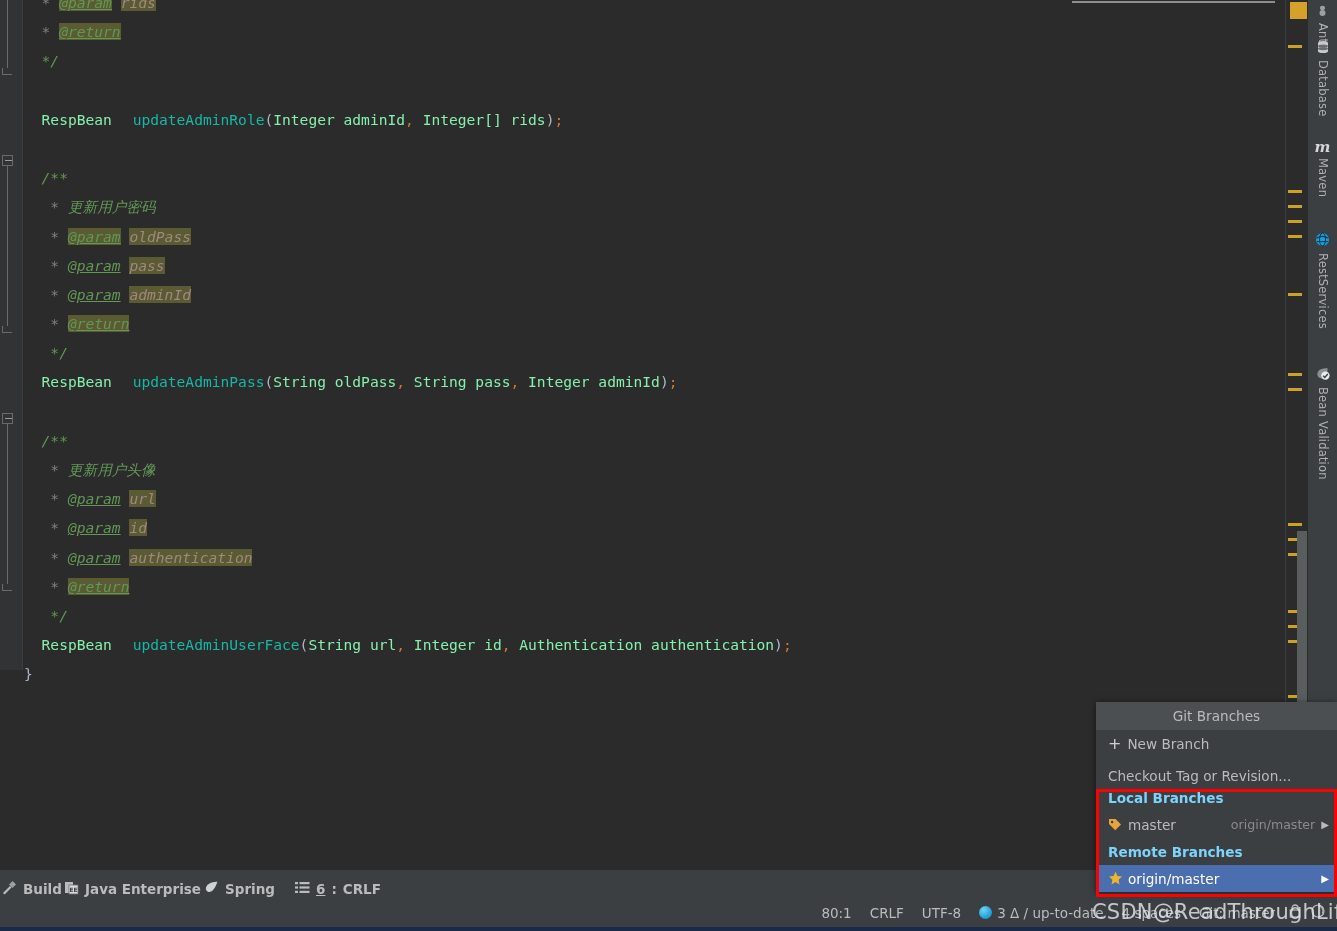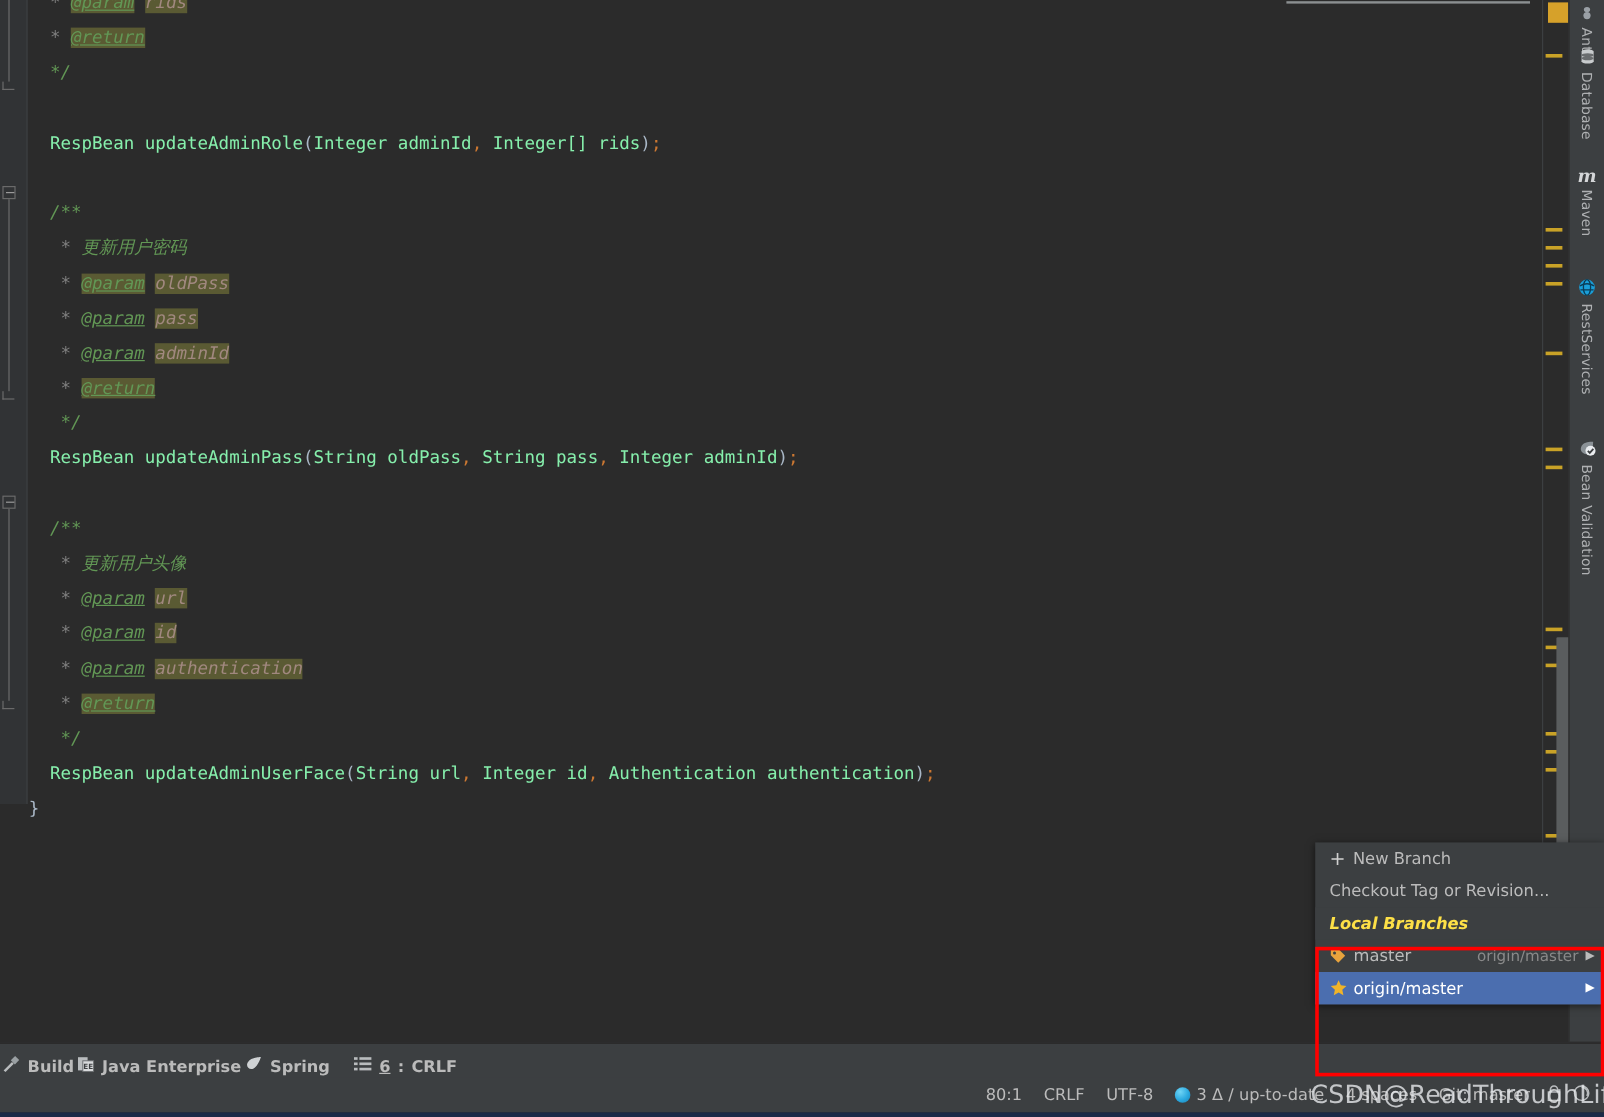--- a/index.html
+++ b/index.html
@@ -43,21 +43,21 @@
     font-size:14.6px;line-height:29.2px;
     color:#a9b7c6;white-space:pre;
   }
   .ln{height:29.2px;}
   .cmt{color:#629755;font-style:italic;}
   .cmt-plain{color:#808080;}
   .tag{color:#629755;font-style:italic;text-decoration:underline;}
   .tag-hl{color:#629755;font-style:italic;text-decoration:underline;background:#5a5a33;}
   .pname{color:#a1887f;font-style:italic;background:#5a5a33;}
   .typ{color:#86efac;}
-  .mth{color:#86efac;}
+  .mth{color:#14b8a6;margin-left:12px;}
   .pun{color:#cc7832;}
   .brc{color:#a9b7c6;}
   
   #stripe{
     position:absolute;right:29px;top:0;width:22px;height:712px;
     background:#2b2b2b;border-left:1px solid #3c3f41;
   }
   #stripe .mark{
     position:absolute;left:2px;width:14px;height:3px;background:#c9a227;
   }
@@ -124,24 +124,24 @@
   }
   #git-title{
     height:28px;line-height:28px;text-align:center;
     color:#bbbbbb;font-size:13.6px;background:#4b4f51;
   }
   .git-row{
     height:27px;display:flex;align-items:center;
     padding-left:12px;box-sizing:border-box;cursor:default;
   }
   .git-row.header{
-    font-weight:bold;color:#fde047;background:#3c3f41;height:27px;font-style:italic;
+    font-weight:bold;color:#7dd3fc;background:#3c3f41;height:27px;
   }
   .git-row.action .plus{color:#cfcfcf;margin-right:6px;font-size:16px;line-height:1;}
-  .git-row.indent{}
+  .git-row.indent{align-items:flex-end;}
   .git-row.selected{background:#4b6eaf;color:#ffffff;}
   .git-spacer{flex:1;}
   .git-track{color:#8a8a8a;font-size:12.6px;margin-right:6px;}
   .git-arrow{margin-right:8px;font-size:10px;}
   #red-box{
     position:absolute;left:1096px;top:789px;width:241px;height:108px;
     border:3px solid #ff0000;box-sizing:border-box;pointer-events:none;
   }
   .tag-icon{
     width:14px;height:14px;margin-right:6px;flex:none;
@@ -329,20 +329,21 @@
   <span style="margin-right:12px;">
     <svg width="14" height="14" viewBox="0 0 14 14">
         <circle cx="7" cy="7" r="6" stroke="#b9bcbe" stroke-width="1.2" fill="none"></circle>
         <path d="M7 2 A5 5 0 0 1 11.4 9.4" stroke="#b9bcbe" stroke-width="1.2" fill="none"></path>
       </svg>
   </span>
 </div>
 <div id="taskbar"></div>
 
 <div id="git-popup">
+  <div id="git-title">Git Branches</div>
 
   <div class="git-row action">
     <span class="plus">+</span>
     <span>New Branch</span>
   </div>
 
   <div class="git-row indent">
     <span>Checkout Tag or Revision...</span>
   </div>
 
@@ -356,20 +357,23 @@
           <path d="M1 1 H7.6 L13 6.4 L7.2 12.2 L1 6 Z" fill="#e8a33d"></path>
           <circle cx="4.1" cy="4.1" r="1.25" fill="#3c3f41"></circle>
         </svg>
     </span>
     <span>master</span>
     <span class="git-spacer"></span>
     <span class="git-track">origin/master</span>
     <span class="git-arrow">▶</span>
   </div>
 
+  <div class="git-row header">
+    <span>Remote Branches</span>
+  </div>
 
   <div class="git-row selected">
     <span class="star-icon">
       <svg width="15" height="15" viewBox="0 0 15 15">
           <path d="M7.5 0.8 L9.4 5.1 L14 5.6 L10.6 8.8 L11.5 13.4 L7.5 11.1 L3.5 13.4 L4.4 8.8 L1 5.6 L5.6 5.1 Z" fill="#f0b429"></path>
         </svg>
     </span>
     <span>origin/master</span>
     <span class="git-spacer"></span>
     <span class="git-arrow">▶</span>

